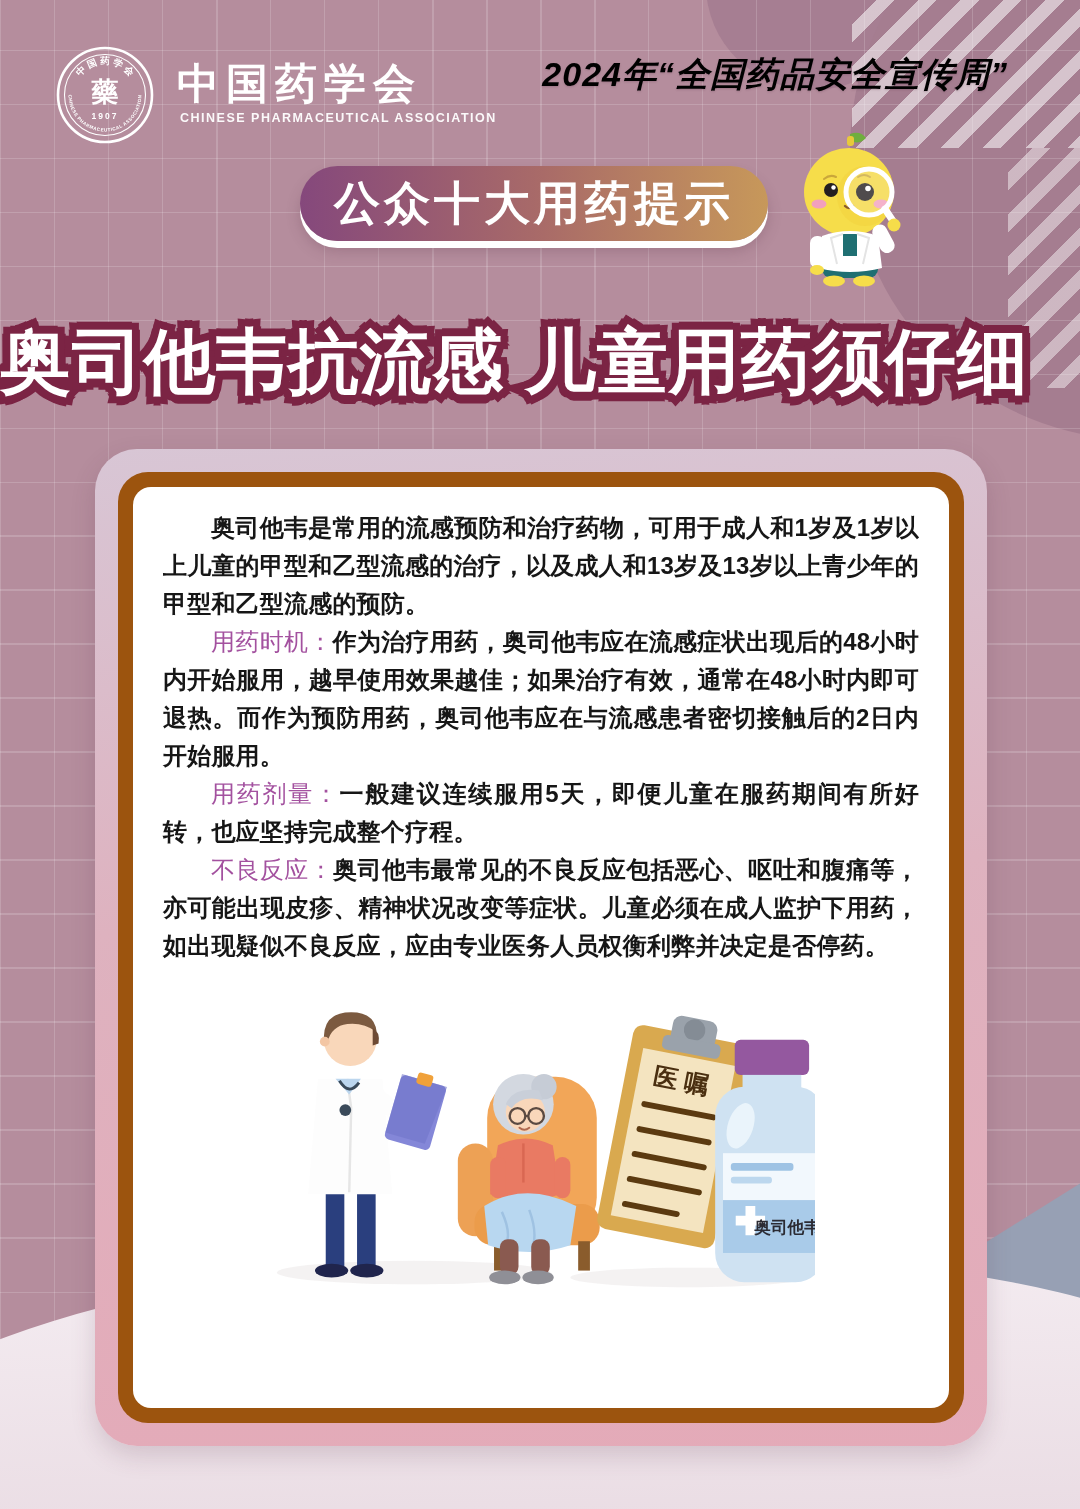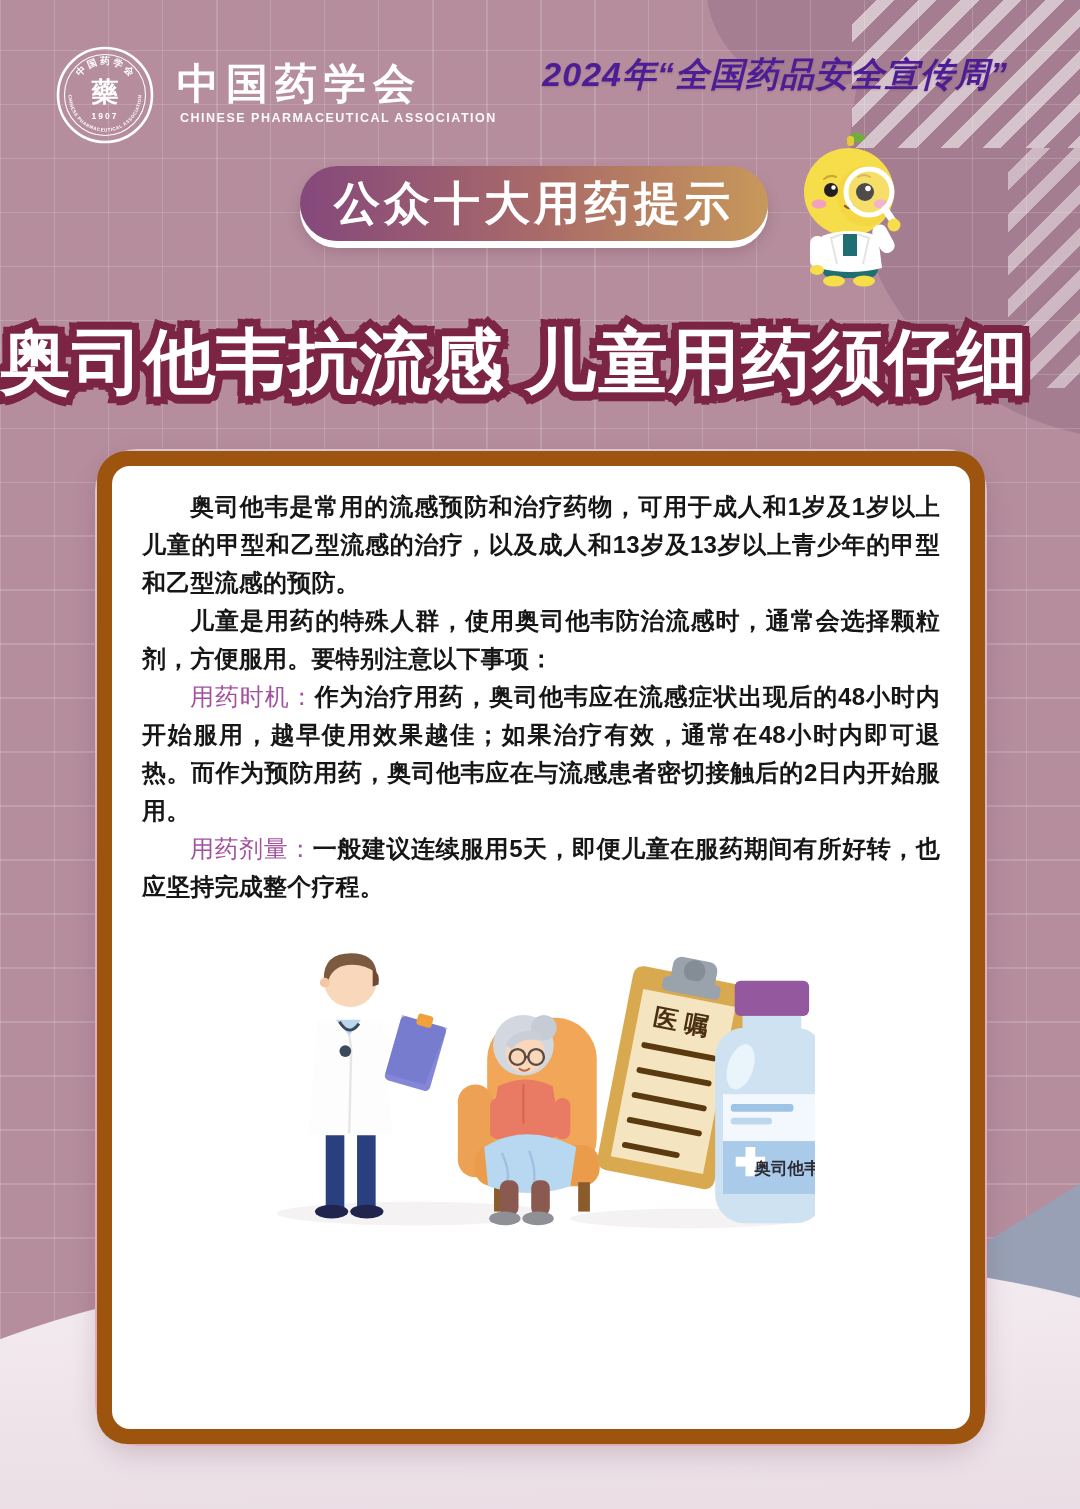--- a/index.html
+++ b/index.html
@@ -46,21 +46,21 @@
   .org-cn{
     position:absolute; left:177px; top:56px; z-index:4;
     color:#fff; font-size:42px; font-weight:700; letter-spacing:7px;
   }
   .org-en{
     position:absolute; left:180px; top:111px; z-index:4;
     color:rgba(255,255,255,.95); font-size:12.5px; font-weight:700; letter-spacing:1.5px;
   }
   .campaign{
     position:absolute; right:72px; top:52px; z-index:4;
-    color:#4c1d95; font-size:34px; font-weight:800; font-style:italic; letter-spacing:1px;
+    color:#000000; font-size:34px; font-weight:800; font-style:italic; letter-spacing:1px;
     text-shadow:0 1px 2px rgba(90,50,70,.25);
   }
   .pill-banner{
     position:absolute; left:300px; top:166px; width:468px; height:75px; z-index:4;
     border-radius:44px;
     background:linear-gradient(90deg,#85487c 0%, #a96b68 52%, #c7985a 100%);
     box-shadow:0 7px 0 #ffffff, 0 10px 14px rgba(90,50,70,.25);
     display:flex; align-items:center; justify-content:center;
     color:#fff; font-size:46px; font-weight:800; letter-spacing:4px;text-align:right;
   }
@@ -75,21 +75,21 @@
     position:absolute; left:0; top:0; width:100%;
     color:#7b2444; -webkit-text-stroke:14px #7b2444;
     text-shadow:
       -6px -6px 0 #7b2444, 6px -6px 0 #7b2444, -6px 6px 0 #7b2444, 6px 6px 0 #7b2444,
       -8px 0 0 #7b2444, 8px 0 0 #7b2444, 0 -8px 0 #7b2444, 0 9px 0 #7b2444;
   }
   .big-title .fill{ position:absolute; left:0; top:0; width:100%; color:#fff; }
   
   .card{
     position:absolute; left:95px; top:449px; width:892px; height:997px; z-index:5;
-    border-radius:42px; padding:2px; box-sizing:border-box;
+    border-radius:42px; padding:23px; box-sizing:border-box;
     background:linear-gradient(175deg,#d8c6d5 0%, #debls 0%, #deb2bf 45%, #e4aab8 100%);
     background:linear-gradient(175deg,#d8c6d5 0%, #deb2bf 45%, #e4aab8 100%);
     box-shadow:0 10px 24px rgba(90,50,70,.18);
   }
   .card-brown{
     width:100%; height:100%; box-sizing:border-box;
     background:#9c540e; border-radius:30px; padding:15px;
   }
   .card-inner{
     width:100%; height:100%; box-sizing:border-box; overflow:hidden;
@@ -178,27 +178,27 @@
     <span class="stroke" aria-hidden="true">奥司他韦抗流感 儿童用药须仔细</span>
     <span class="fill">奥司他韦抗流感 儿童用药须仔细</span>
   </div>
 
   <div class="card">
     <div class="card-brown">
       <div class="card-inner">
 
         <p class="para"><span>奥司他韦是常用的流感预防和治疗药物，可用于成人和1岁及1岁以上儿童的甲型和乙型流感的治疗，以及成人和13岁及13岁以上青少年的甲型和乙型流感的预防。</span></p>
 
-        <p class="para"><span>儿童是用药的特殊人群，使用奥司他韦防治流感时，通常会选择颗粒剂，方便服用。要特别注意以下事项：</span></p>
 
         <p class="para"><span class="lead">用药时机：</span><span>作为治疗用药，奥司他韦应在流感症状出现后的48小时内开始服用，越早使用效果越佳；如果治疗有效，通常在48小时内即可退热。而作为预防用药，奥司他韦应在与流感患者密切接触后的2日内开始服用。</span></p>
 
 
         <p class="para"><span class="lead">用药剂量：</span><span>一般建议连续服用5天，即便儿童在服药期间有所好转，也应坚持完成整个疗程。</span></p>
 
+        <p class="para"><span class="lead">不良反应：</span><span>奥司他韦最常见的不良反应包括恶心、呕吐和腹痛等，亦可能出现皮疹、精神状况改变等症状。儿童必须在成人监护下用药，如出现疑似不良反应，应由专业医务人员权衡利弊并决定是否停药。</span></p>
 
         <svg class="illustration" viewBox="0 0 560 325">
 
           <ellipse cx="150" cy="300" rx="140" ry="12" fill="rgba(120,90,90,.08)"></ellipse>
           <ellipse cx="430" cy="305" rx="120" ry="10" fill="rgba(120,90,90,.08)"></ellipse>
 
           <g>
             <rect x="225" y="100" width="112" height="165" rx="42" fill="#f2a658"></rect>
             <rect x="195" y="168" width="36" height="95" rx="18" fill="#eda155"></rect>
             <rect x="212" y="230" width="128" height="42" rx="18" fill="#eb9c4b"></rect>

